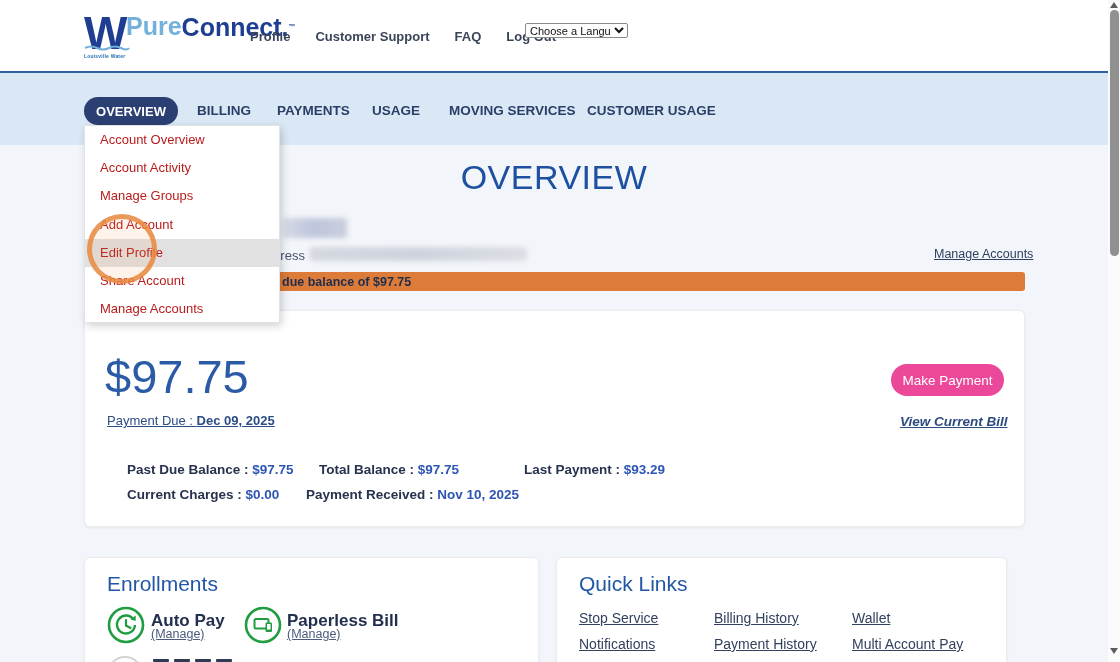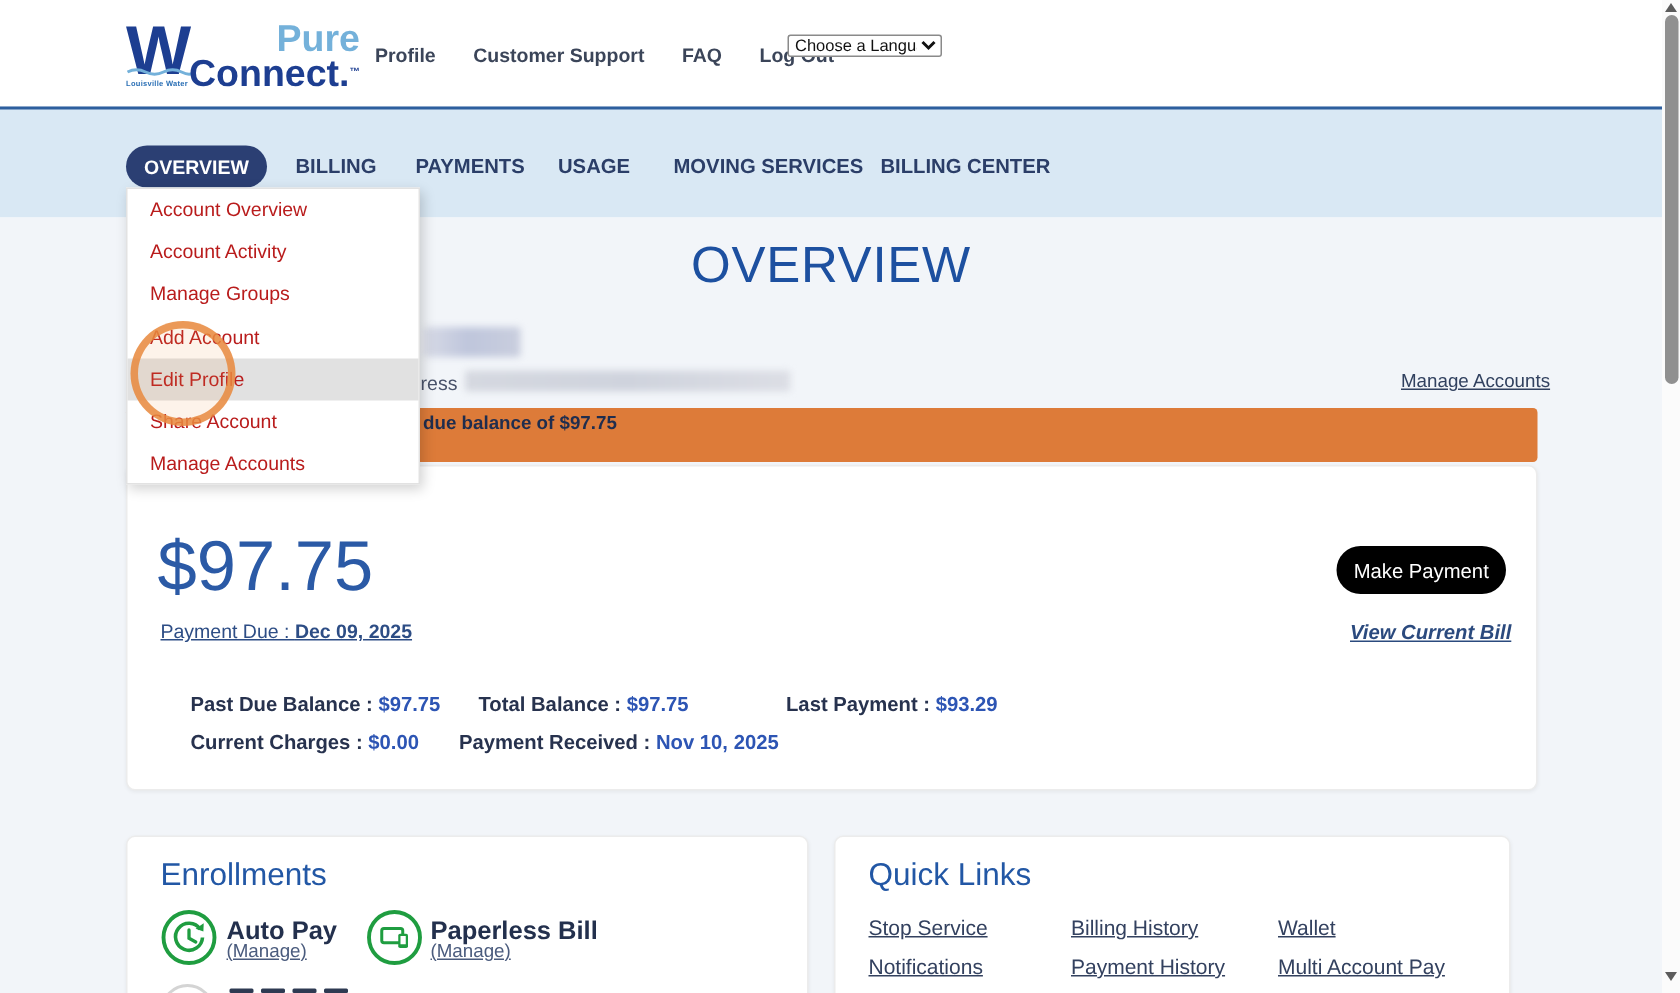--- a/index.html
+++ b/index.html
@@ -6,21 +6,21 @@
   html,body { width:1120px; height:662px; overflow:hidden; background:#fff;
     font-family:"Liberation Sans", sans-serif; }
   .page { position:relative; width:1120px; height:662px; background:#fff; overflow:hidden; }
 
   
   .topbar { position:absolute; left:0; top:0; width:1108px; height:71px; background:#fff; }
   .logo { position:absolute; left:84px; top:11px; display:flex; }
   .logo-w { font-size:46px; font-weight:800; color:#1d3e91; line-height:44px; letter-spacing:-2px; }
   .logo-wave { display:block; margin-top:-10px; }
   .logo-tagline { font-size:5px; color:#2a6fb5; font-weight:700; letter-spacing:.2px; }
-  .logo-right { display:flex; flex-direction:column; margin-left:-4px; margin-top:4px;align-items:flex-end; }
+  .logo-right { display:flex; flex-direction:row; margin-left:-4px; margin-top:4px; }
   .logo-pure { font-size:25px; font-weight:700; color:#74b1da; line-height:22px; }
   .logo-connect { font-size:25px; font-weight:700; color:#1d3e91; line-height:24px; }
   .logo-tm { font-size:7px; color:#1d3e91; vertical-align:top; }
   .top-links { position:absolute; left:250px; top:29px; display:flex; gap:25px; }
   .top-link { font-size:13px; font-weight:700; color:#3b4559; cursor:pointer; white-space:nowrap; }
   .lang-select { position:absolute; left:525px; top:23px; width:103px; height:15px;
     font-size:11px; color:#111; border:1px solid #8a8a8a; border-radius:2px; background:#fff;
     font-family:"Liberation Sans", sans-serif; }
 
   
@@ -40,36 +40,36 @@
 
   .blur-box { position:absolute; filter:blur(2.5px); border-radius:2px; }
   .name-blur { left:283px; top:218px; width:64px; height:20px;
     background:linear-gradient(90deg,#d7dae6,#bfc6dc 45%,#c9cede); }
   .addr-blur { left:310px; top:247px; width:217px; height:14px;
     background:linear-gradient(90deg,#d5d8e0,#cfd3dd 50%,#dcdee5); }
   .addr-label { position:absolute; left:211px; top:248px; font-size:13px; color:#49536b; }
   .manage-accounts-top { position:absolute; left:934px; top:247px; font-size:12.5px;
     color:#31415f; text-decoration:underline; cursor:pointer; }
 
-  .alert-bar { position:absolute; left:84px; top:272px; width:941px; height:36px;
+  .alert-bar { position:absolute; left:84px; top:272px; width:941px; height:19px;
     background:#dd7b39; border-radius:3px; overflow:hidden; }
   .alert-text { position:absolute; left:198px; top:0; line-height:21px; font-size:12.5px;
     font-weight:700; color:#1f2d4e; }
 
   
   .card { position:absolute; background:#fff; border:1px solid #ececec; border-radius:6px;
     box-shadow:0 1px 3px rgba(0,0,0,.06); }
   .amount-card { left:84px; top:310px; width:941px; height:217px; }
   .amount-title { position:absolute; left:22px; top:13px; font-size:22px; color:#2257a5; }
   .amount-value { position:absolute; left:20px; top:38px; font-size:47px; color:#2b5aa6; }
   .payment-due { position:absolute; left:22px; top:102px; font-size:13px; color:#2d4d85;
     text-decoration:underline; cursor:pointer; }
   .payment-due b { font-weight:700; }
   .make-payment-btn { position:absolute; left:806px; top:53px; width:113px; height:32px;
-    background:#000000; border:none; border-radius:16px; color:#fff; font-size:13.5px;
+    background:#ec4899; border:none; border-radius:16px; color:#fff; font-size:13.5px;
     font-weight:500; cursor:pointer; font-family:"Liberation Sans", sans-serif; }
   .view-bill { position:absolute; left:815px; top:103px; font-size:13.5px; font-weight:700;
     color:#2b4a7e; text-decoration:underline; cursor:pointer;font-style:italic; }
   .stat { position:absolute; font-size:13.5px; font-weight:700; white-space:nowrap;padding-left:20px; }
   .stat .lbl { color:#27324e; }
   .stat .val { color:#2d55b4; }
   .stat-0 { left:22px;  top:151px; } .stat-1 { left:201px; top:151px;margin-left:13px; }
   .stat-2 { left:419px; top:151px; } .stat-3 { left:22px;  top:176px; }
   .stat-4 { left:201px; top:176px; }
 
@@ -140,21 +140,21 @@
       <option>Choose a Language</option>
     </select>
   </div>
 
   <div class="navband">
     <div class="nav-pill">OVERVIEW</div>
     <span class="nav-item" style="left:197px">BILLING</span>
     <span class="nav-item" style="left:277px">PAYMENTS</span>
     <span class="nav-item" style="left:372px">USAGE</span>
     <span class="nav-item" style="left:449px">MOVING SERVICES</span>
-    <span class="nav-item" style="left:587px">BILLING CENTER</span>
+    <span class="nav-item" style="left:587px">CUSTOMER USAGE</span>
   </div>
 
   <div class="content-bg"></div>
 
   <div class="page-title">OVERVIEW</div>
 
   <div class="blur-box name-blur"></div>
   <span class="addr-label">Service Address</span>
   <div class="blur-box addr-blur"></div>
   <span class="manage-accounts-top">Manage Accounts</span>

